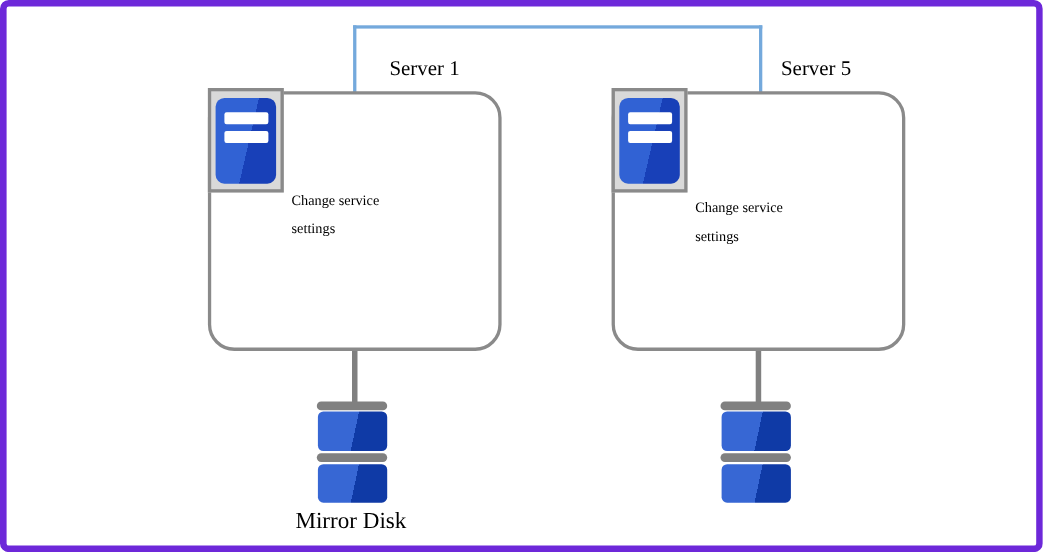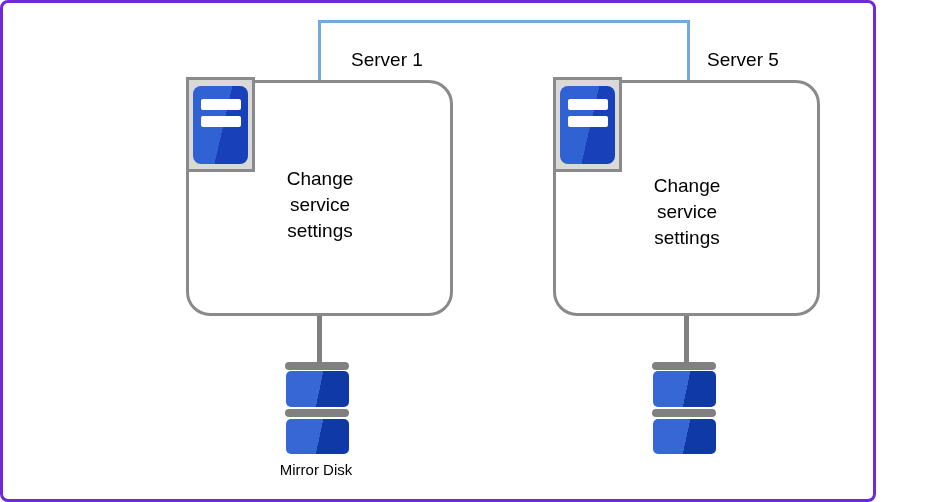--- a/index.html
+++ b/index.html
@@ -1,23 +1,23 @@
 <!DOCTYPE html>
 <html><head>
 <meta charset="utf-8">
 <style>
   html,body{margin:0;padding:0;background:#ffffff;}
   .canvas{
     position:relative;
-    width:876px;height:502px;
+    width:948px;height:502px;
     background:#ffffff;
-    border:3px solid #6d28d9;
+    border:6px solid #6d28d9;
     border-radius:8px;
     box-sizing:border-box;
-    font-family:Liberation Sans, sans-serif;
+    font-family:Liberation Serif, serif;
     color:#000;
     overflow:hidden;
   }
   
   .net-link{
     position:absolute;
     left:315px;top:17px;
     width:372px;height:61px;
     box-sizing:border-box;
     border-top:3px solid #74a9dc;
@@ -66,22 +66,22 @@
   .tower .slot{
     position:absolute;
     left:8px;width:40px;height:11px;
     background:#ffffff;border-radius:2px;
   }
   .tower .slot.a{top:13px;}
   .tower .slot.b{top:30px;}
   .svc-text{
     position:absolute;
     width:116px;
-    text-align:center;
-    font-size:19px;
+    text-align:left;
+    font-size:13px;
     line-height:26px;
     z-index:3;
   }
   .svc-text.t1{left:259px;top:163px;}
   .svc-text.t2{left:626px;top:170px;}
   .stem{
     position:absolute;
     top:310px;
     width:5px;height:50px;
     background:#808080;
@@ -109,21 +109,21 @@
     border-radius:5px;
     background:linear-gradient(102deg,#3767d4 53%,#0f3aa6 53%);
   }
   .disk .plate-bar.mid{margin-top:2px;}
   .disk .platter.last{margin-top:2px;height:35px;}
   .disk-label{
     position:absolute;
     left:233px;top:455px;
     width:160px;
     text-align:center;
-    font-size:15px;
+    font-size:21px;
     line-height:24px;
   }
 </style>
 </head>
 <body>
 
 <div class="canvas">
 
   <div class="net-link"></div>
 

